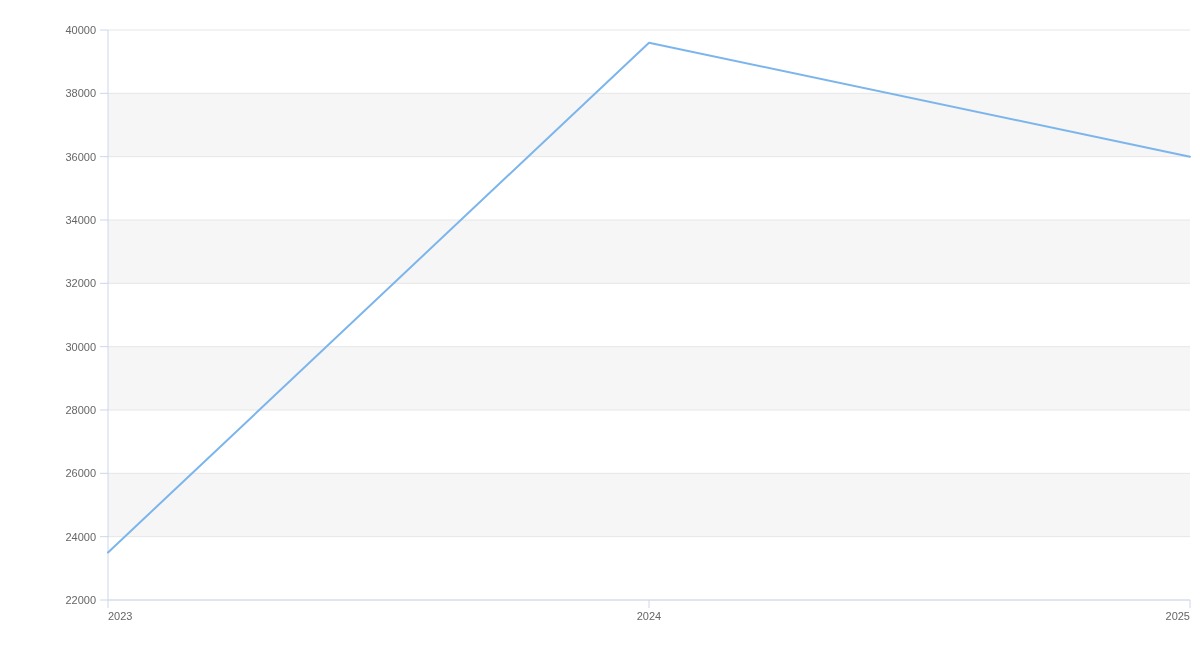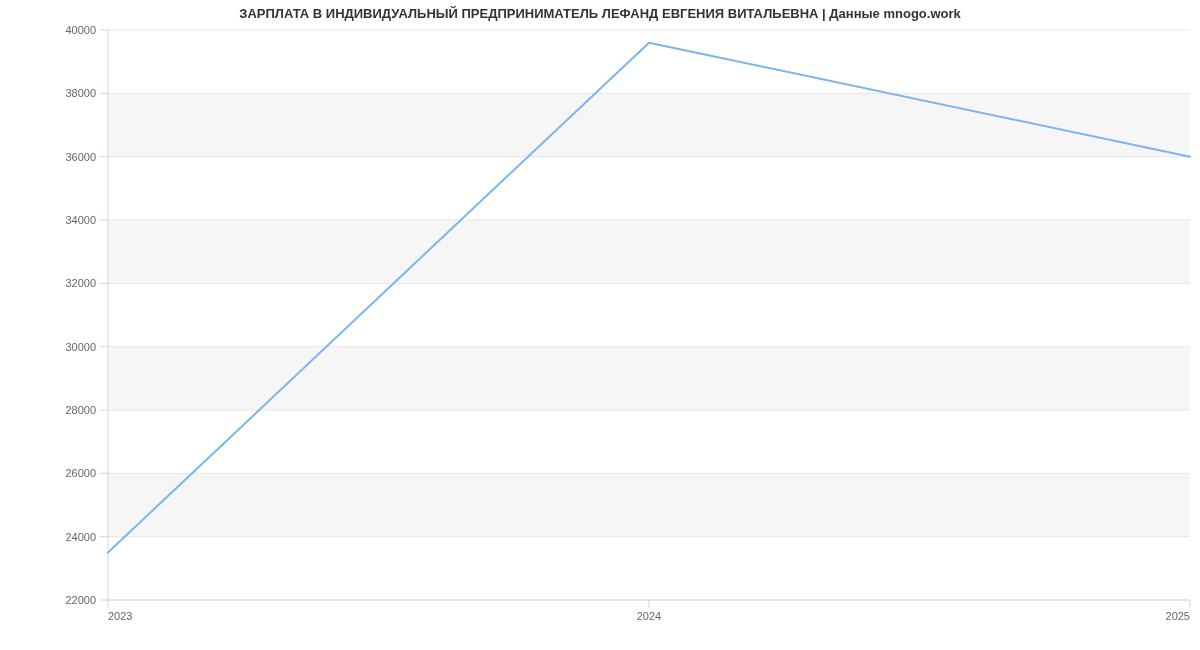--- a/index.html
+++ b/index.html
@@ -30,21 +30,20 @@
   .tick-label {
     font-size: 11px;
     fill: #666666;
     font-family: "Lucida Grande", "Lucida Sans Unicode", Arial, Helvetica, sans-serif;
   }
 </style>
 </head>
 <body>
 
 <div class="chart-wrap">
-  <div class="title">ЗАРПЛАТА В ИНДИВИДУАЛЬНЫЙ ПРЕДПРИНИМАТЕЛЬ ЛЕФАНД ЕВГЕНИЯ ВИТАЛЬЕВНА | Данные mnogo.work</div>
   <svg id="chart-svg" width="1200" height="650">
       <rect x="108" y="473.33333333333337" width="1082" height="63.33333333333326" fill="#f6f6f6"></rect>
       <rect x="108" y="346.6666666666667" width="1082" height="63.333333333333314" fill="#f6f6f6"></rect>
       <rect x="108" y="220" width="1082" height="63.333333333333314" fill="#f6f6f6"></rect>
       <rect x="108" y="93.33333333333337" width="1082" height="63.333333333333314" fill="#f6f6f6"></rect>
       <line x1="108" y1="600" x2="1190" y2="600" stroke="#e6e6e6" stroke-width="1"></line>
       <line x1="100" y1="600" x2="108" y2="600" stroke="#ccd6eb" stroke-width="1"></line>
       <text x="96" y="604" text-anchor="end" class="tick-label">22000</text>
       <line x1="108" y1="536.6666666666666" x2="1190" y2="536.6666666666666" stroke="#e6e6e6" stroke-width="1"></line>
       <line x1="100" y1="536.6666666666666" x2="108" y2="536.6666666666666" stroke="#ccd6eb" stroke-width="1"></line>

